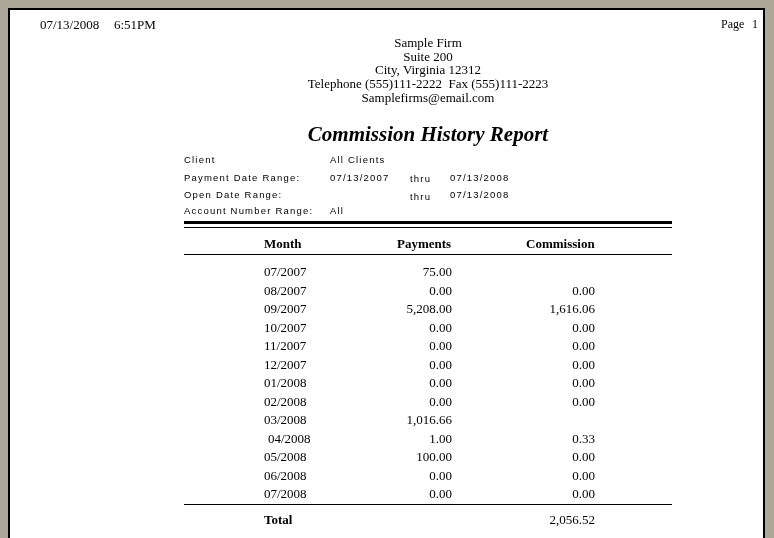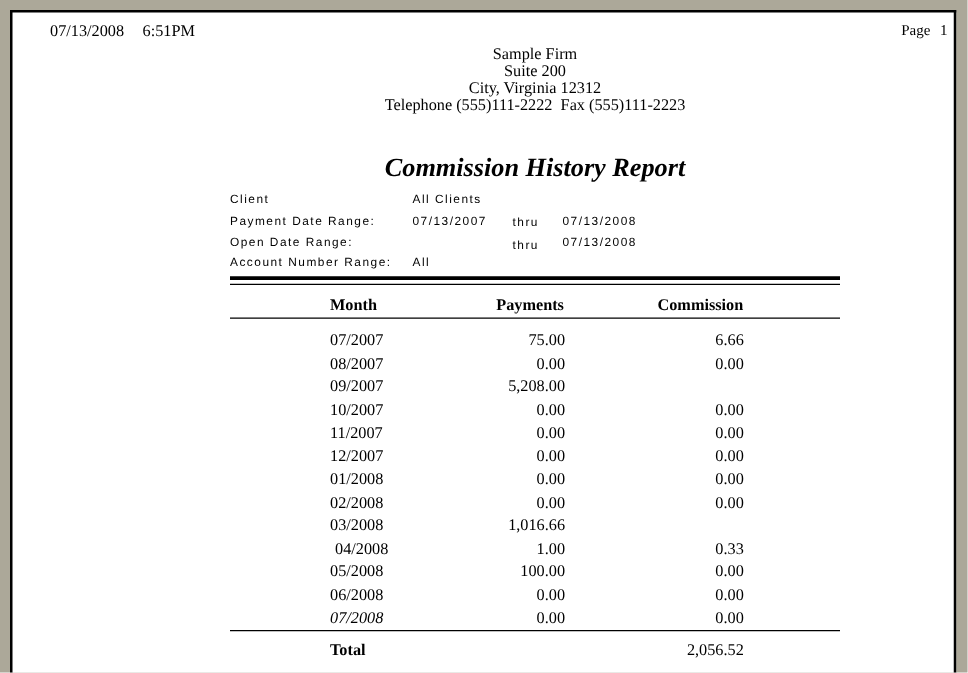--- a/index.html
+++ b/index.html
@@ -44,20 +44,21 @@
   <span class="abs serif" style="left:30px; top:7px;">07/13/2008</span>
   <span class="abs serif" style="left:104px; top:7px;">6:51PM</span>
   <span class="abs serif" style="left:711px; top:7px; font-size:12px;">Page</span>
   <span class="abs serif" style="left:742px; top:7px; font-size:12px;">1</span>
 
   <div class="center-block">
     <div>Sample Firm</div>
     <div>Suite 200</div>
     <div>City, Virginia 12312</div>
     <div style="white-space:pre;">Telephone (555)111-2222  Fax (555)111-2223</div>
+    <div style="margin-top:1px;">Samplefirms@email.com</div>
   </div>
 
   <div class="title">Commission History Report</div>
 
   <span class="abs sans" style="left:174px; top:144px;">Client</span>
   <span class="abs sans" style="left:320px; top:144px;">All Clients</span>
 
   <span class="abs sans" style="left:174px; top:162px;">Payment Date Range:</span>
   <span class="abs sans" style="left:320px; top:162px;">07/13/2007</span>
   <span class="abs sans" style="left:400px; top:163px;">thru</span>
@@ -79,30 +80,30 @@
       <span class="cell hdr" style="left:80px;">Month</span>
       <span class="cell hdr" style="left:213px;">Payments</span>
       <span class="cell hdr" style="left:342px;">Commission</span>
     </div>
     <div class="rule" style="left:0; top:18px; width:488px; height:1px;"></div>
 
     <div id="rows">
         <div class="row" style="top: 28px;">
           <span class="cell" style="left:80px;">07/2007</span>
           <span class="cell num" style="left:170px; width:98px;">75.00</span>
-          <span class="cell num" style="left:300px; width:111px;">6.66</span>
         </div>
         <div class="row" style="top: 46.5px;">
           <span class="cell" style="left:80px;">08/2007</span>
           <span class="cell num" style="left:170px; width:98px;">0.00</span>
           <span class="cell num" style="left:300px; width:111px;">0.00</span>
         </div>
         <div class="row" style="top: 65px;">
           <span class="cell" style="left:80px;">09/2007</span>
           <span class="cell num" style="left:170px; width:98px;">5,208.00</span>
+          <span class="cell num" style="left:300px; width:111px;">1,616.06</span>
         </div>
         <div class="row" style="top: 83.5px;">
           <span class="cell" style="left:80px;">10/2007</span>
           <span class="cell num" style="left:170px; width:98px;">0.00</span>
           <span class="cell num" style="left:300px; width:111px;">0.00</span>
         </div>
         <div class="row" style="top: 102px;">
           <span class="cell" style="left:80px;">11/2007</span>
           <span class="cell num" style="left:170px; width:98px;">0.00</span>
           <span class="cell num" style="left:300px; width:111px;">0.00</span>
@@ -135,21 +136,21 @@
           <span class="cell" style="left:80px;">05/2008</span>
           <span class="cell num" style="left:170px; width:98px;">100.00</span>
           <span class="cell num" style="left:300px; width:111px;">0.00</span>
         </div>
         <div class="row" style="top: 231.5px;">
           <span class="cell" style="left:80px;">06/2008</span>
           <span class="cell num" style="left:170px; width:98px;">0.00</span>
           <span class="cell num" style="left:300px; width:111px;">0.00</span>
         </div>
         <div class="row" style="top: 250px;">
-          <span class="cell" style="left:80px;font-style:italic;">07/2008</span>
+          <span class="cell" style="left:80px;">07/2008</span>
           <span class="cell num" style="left:170px; width:98px;">0.00</span>
           <span class="cell num" style="left:300px; width:111px;">0.00</span>
         </div>
       </div>
 
     <div class="rule" style="left:0; top:268px; width:488px; height:1px;"></div>
 
     <div class="row" style="top:276px;">
       <span class="cell" style="left:80px; font-weight:bold;">Total</span>
       <span class="cell num" style="left:170px; width:98px;margin-top:24px;">6,400.66</span>

